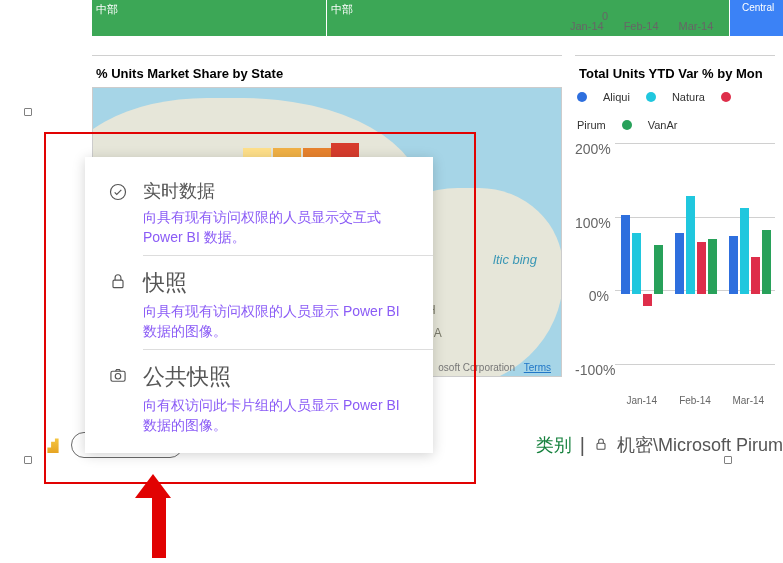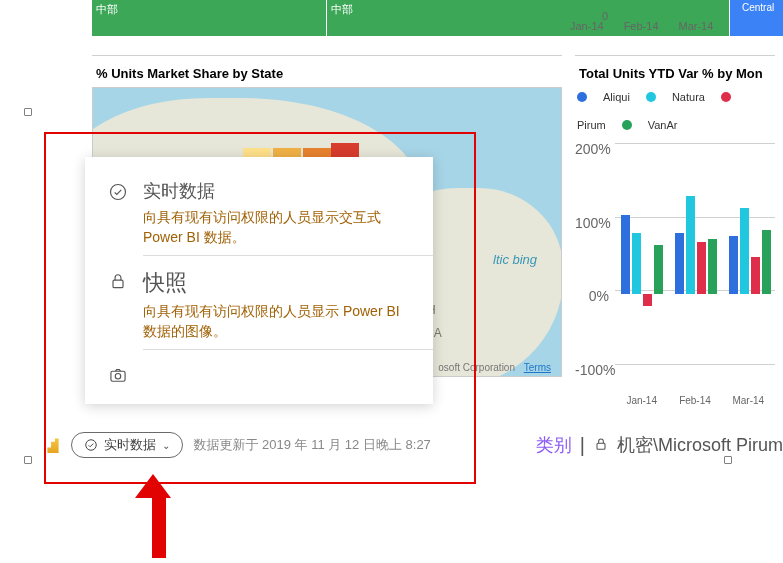--- a/index.html
+++ b/index.html
@@ -51,32 +51,32 @@
   .xaxis div { width:54px; text-align:center;}
 
   
   .menu { position:absolute; left:85px; top:157px; width:348px; background:#fff; box-shadow:0 2px 12px rgba(0,0,0,0.18); z-index:30; padding:10px 0;}
   .menu-item { display:flex; gap:14px; padding:14px 22px 8px 22px; cursor:pointer;}
   .menu-ico { width:22px; height:22px; flex-shrink:0; display:flex; align-items:center; justify-content:center; color:#555;}
   .menu-ico svg { width:20px; height:20px; stroke:#555; fill:none; stroke-width:1.4;}
   .menu-body { flex:1;}
   .menu-title { font-size:18px; color:#555; line-height:1.2;}
   .menu-title.big { font-size:22px;}
-  .menu-desc { font-size:14px; color:#a16207; line-height:1.45; margin-top:4px;}
+  .menu-desc { font-size:14px; color:#8b5cf6; line-height:1.45; margin-top:4px;}
   .menu-sep { margin-left:58px; border-top:1px solid #ddd;}
 
   
   .footer { position:absolute; left:45px; top:432px; right:0; height:26px; display:flex; align-items:center; gap:10px; font-size:14px; color:#3c3c3c;}
   .pbi-icon { width:16px; height:16px; background:linear-gradient(180deg,#f6c945 0%,#e6a423 100%); clip-path: polygon(15% 65%, 38% 65%, 38% 30%, 62% 30%, 62% 10%, 85% 10%, 85% 100%, 15% 100%);}
   .pill { display:inline-flex; align-items:center; gap:6px; border:1px solid #6a6a6a; color:#3b3b3b; border-radius:14px; padding:3px 12px; font-size:13px; cursor:pointer;}
   .pill svg { width:14px; height:14px; stroke:#3b3b3b; fill:none; stroke-width:1.6;}
   .chev { font-size:10px; color:#555;}
   .update { font-size:13px; color:#888;}
   .after { margin-left:auto; display:flex; align-items:center; gap:8px; font-size:20px; color:#555;}
-  .cat { font-size:18px; color:#8b5cf6;}
+  .cat { font-size:18px; color:#15803d;}
   .lock svg { width:16px; height:16px; stroke:#555; fill:none; stroke-width:1.6;}
   .conf { font-size:18px; color:#555; white-space:nowrap;}
 
   
   .red-rect { position:absolute; left:44px; top:132px; width:432px; height:352px; border:2px solid #e10202; pointer-events:none; z-index:40;}
   .arrow { position:absolute; left:146px; top:474px; z-index:45;}
   .arrow-stem { width:14px; height:60px; background:#e10202; margin:0 auto;}
   .arrow-head { width:0; height:0; border-left:18px solid transparent; border-right:18px solid transparent; border-bottom:24px solid #e10202; margin-left:-11px;}
 
   
@@ -202,20 +202,24 @@
   </div>
   <div class="menu-sep"></div>
   <div class="menu-item">
     <div class="menu-ico">
       <svg viewBox="0 0 24 24">
           <rect x="3.5" y="7.5" width="17" height="12" rx="2"></rect>
           <circle cx="12" cy="13.5" r="3.3"></circle>
           <path d="M9 7.5l1.3-2h3.4l1.3 2"></path>
         </svg>
     </div>
+    <div class="menu-body">
+      <div class="menu-title big">公共快照</div>
+      <div class="menu-desc">向有权访问此卡片组的人员显示 Power BI 数据的图像。</div>
+    </div>
   </div>
 </div>
 
 <div class="footer">
   <div class="pbi-icon"></div>
   <div class="pill">
     <svg viewBox="0 0 24 24">
         <circle cx="12" cy="12" r="9"></circle>
         <path d="M8 12.5l2.5 2.5L16 9.5"></path>
       </svg>

